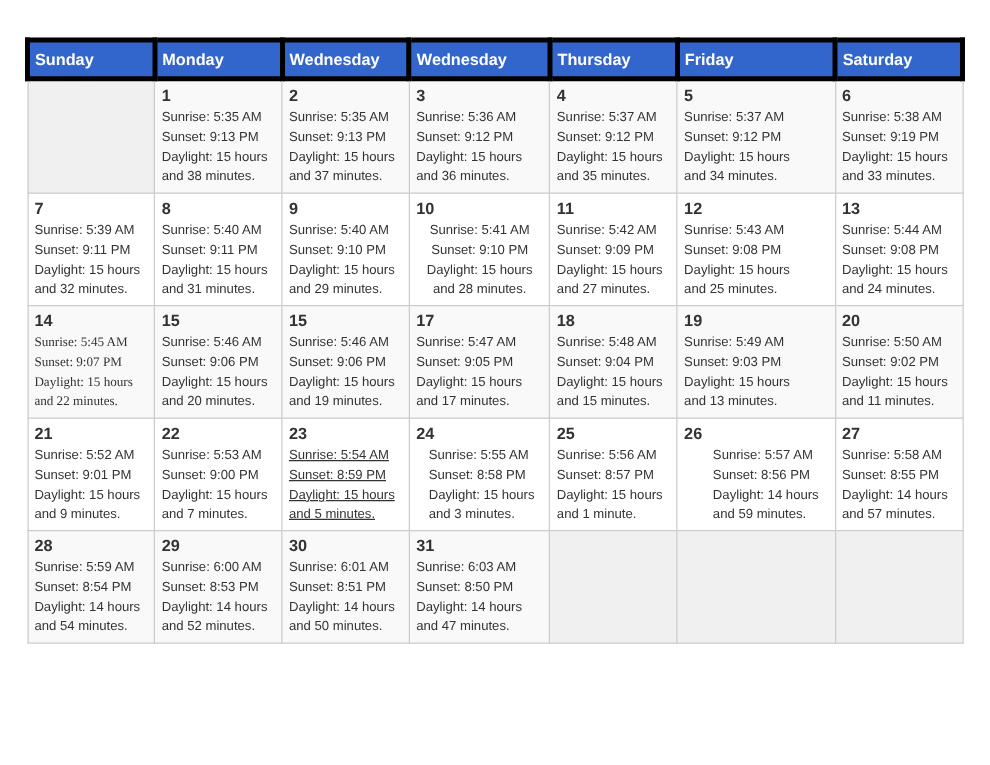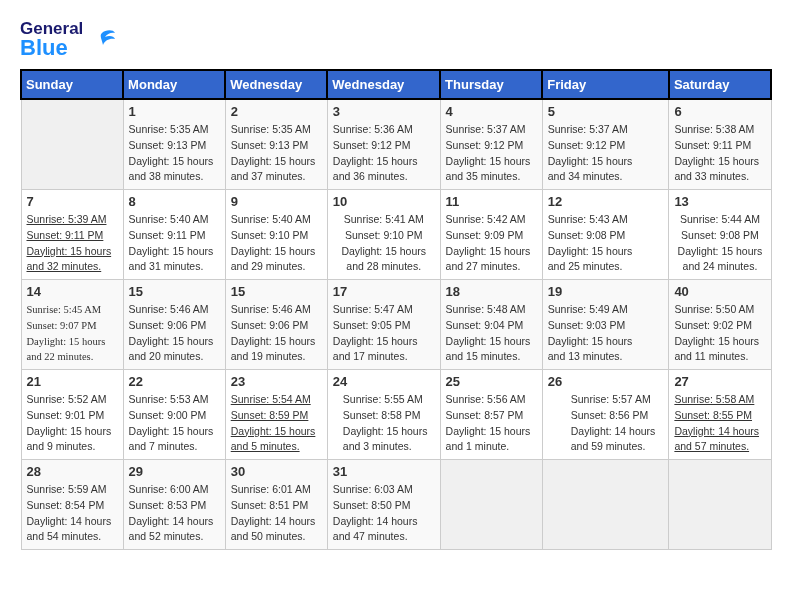--- a/index.html
+++ b/index.html
@@ -35,21 +35,21 @@
     }
     thead tr {
       background: #3366cc;
       color: white;
     }
     thead th {
       padding: 6px 4px;
       text-align: left;
       font-size: 13px;
       font-weight: bold;
-      border: 2px solid #000000;
+      border: 4px solid #000000;
     }
     tbody tr {
       vertical-align: top;
     }
     tbody td {
       border: 1px solid #ccc;
       padding: 4px 5px;
       min-height: 80px;
       background: #fff;
     }
@@ -88,29 +88,20 @@
     .logo-blue {
       font-size: 22px;
       font-weight: bold;
       color: #1e90ff;
     }
   </style>
 </head>
 <body>
 
 <div class="header-section">
-  <div class="logo-container">
-    <div class="logo-text">
-      <span class="logo-general">General</span>
-      <span class="logo-blue">Blue</span>
-    </div>
-    <svg width="30" height="30" viewBox="0 0 30 30" style="margin-left:4px;">
-      <path d="M15 8 C18 5, 26 4, 28 8 C24 7, 20 9, 18 12 C22 10, 27 11, 28 14 C23 13, 18 15, 16 20 C15 15, 12 10, 15 8Z" fill="#1e90ff"></path>
-    </svg>
-  </div>
 </div>
 
 <table>
   <thead>
     <tr>
     <th>Sunday</th>
         <th>Monday</th>
         <th>Wednesday</th>
         <th>Wednesday</th>
         <th>Thursday</th>
@@ -152,29 +143,29 @@
         <td>
           <span class="day-number">5</span>
           <div class="day-info" style="white-space: pre-line;">Sunrise: 5:37 AM
 Sunset: 9:12 PM
 Daylight: 15 hours
 and 34 minutes.</div>
         </td>
         <td>
           <span class="day-number">6</span>
           <div class="day-info" style="white-space: pre-line;">Sunrise: 5:38 AM
-Sunset: 9:11 PM
+Sunset: 9:19 PM
 Daylight: 15 hours
 and 33 minutes.</div>
         </td>
       </tr>
       <tr>
         <td>
           <span class="day-number">7</span>
-          <div class="day-info" style="white-space: pre-line; text-decoration: underline;">Sunrise: 5:39 AM
+          <div class="day-info" style="white-space: pre-line;">Sunrise: 5:39 AM
 Sunset: 9:11 PM
 Daylight: 15 hours
 and 32 minutes.</div>
         </td>
         <td>
           <span class="day-number">8</span>
           <div class="day-info" style="white-space: pre-line;">Sunrise: 5:40 AM
 Sunset: 9:11 PM
 Daylight: 15 hours
 and 31 minutes.</div>
@@ -202,21 +193,21 @@
         </td>
         <td>
           <span class="day-number">12</span>
           <div class="day-info" style="white-space: pre-line;">Sunrise: 5:43 AM
 Sunset: 9:08 PM
 Daylight: 15 hours
 and 25 minutes.</div>
         </td>
         <td>
           <span class="day-number">13</span>
-          <div class="day-info" style="white-space: pre-line; text-align: center;">Sunrise: 5:44 AM
+          <div class="day-info" style="white-space: pre-line;">Sunrise: 5:44 AM
 Sunset: 9:08 PM
 Daylight: 15 hours
 and 24 minutes.</div>
         </td>
       </tr>
       <tr>
         <td>
           <span class="day-number">14</span>
           <div class="day-info" style="white-space: pre-line; font-family: Liberation Serif, serif;">Sunrise: 5:45 AM
 Sunset: 9:07 PM
@@ -252,21 +243,21 @@
 and 15 minutes.</div>
         </td>
         <td>
           <span class="day-number">19</span>
           <div class="day-info" style="white-space: pre-line;">Sunrise: 5:49 AM
 Sunset: 9:03 PM
 Daylight: 15 hours
 and 13 minutes.</div>
         </td>
         <td>
-          <span class="day-number">40</span>
+          <span class="day-number">20</span>
           <div class="day-info" style="white-space: pre-line;">Sunrise: 5:50 AM
 Sunset: 9:02 PM
 Daylight: 15 hours
 and 11 minutes.</div>
         </td>
       </tr>
       <tr>
         <td>
           <span class="day-number">21</span>
           <div class="day-info" style="white-space: pre-line;">Sunrise: 5:52 AM
@@ -304,21 +295,21 @@
         </td>
         <td>
           <span class="day-number">26</span>
           <div class="day-info" style="white-space: pre-line; margin-left: 23px;">Sunrise: 5:57 AM
 Sunset: 8:56 PM
 Daylight: 14 hours
 and 59 minutes.</div>
         </td>
         <td>
           <span class="day-number">27</span>
-          <div class="day-info" style="white-space: pre-line; text-decoration: underline;">Sunrise: 5:58 AM
+          <div class="day-info" style="white-space: pre-line;">Sunrise: 5:58 AM
 Sunset: 8:55 PM
 Daylight: 14 hours
 and 57 minutes.</div>
         </td>
       </tr>
       <tr>
         <td>
           <span class="day-number">28</span>
           <div class="day-info" style="white-space: pre-line;">Sunrise: 5:59 AM
 Sunset: 8:54 PM

